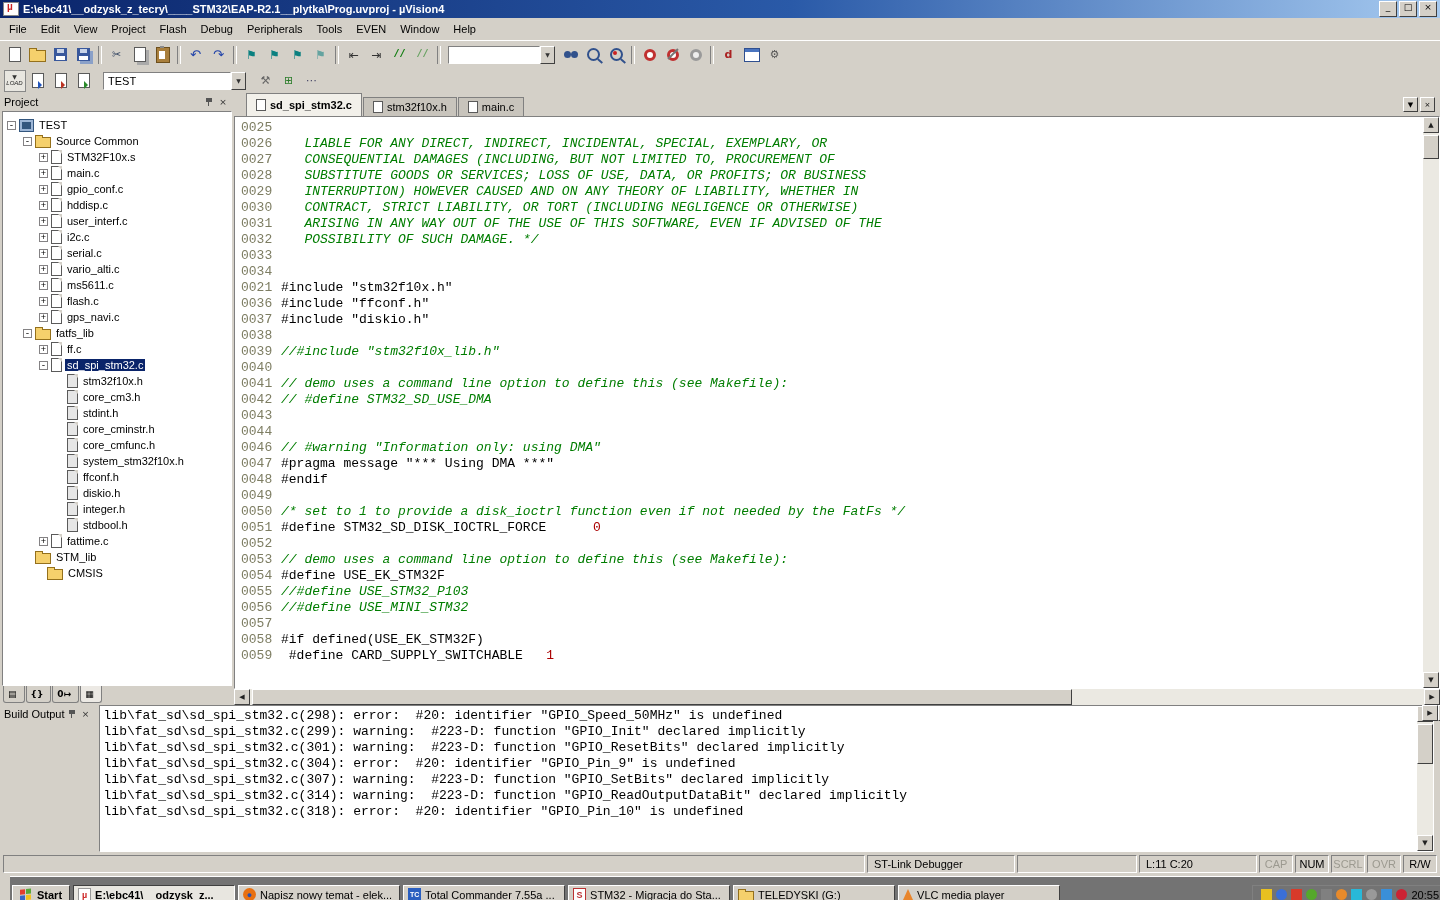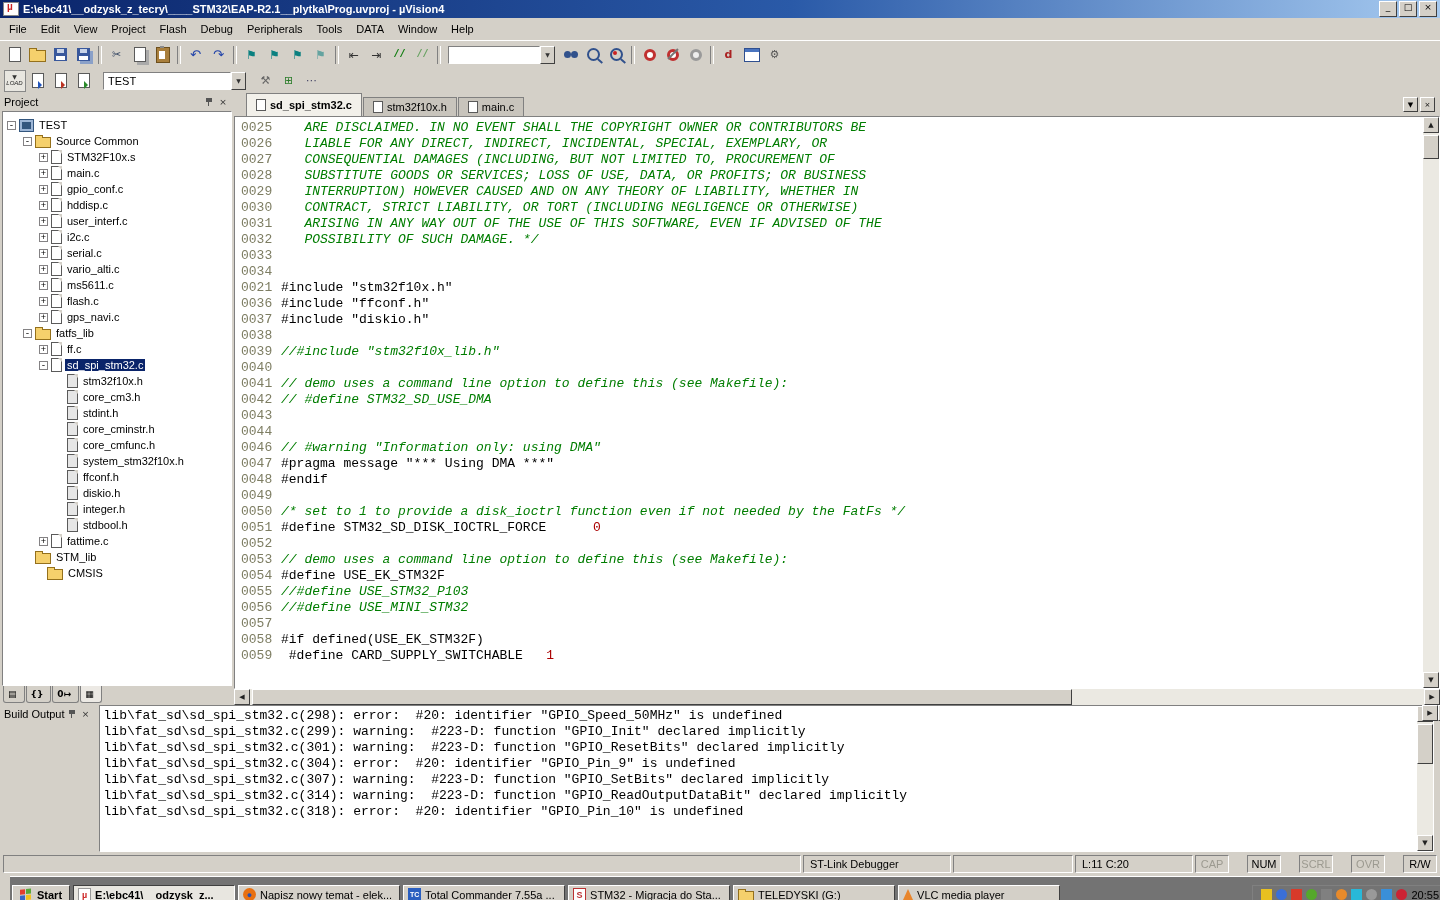--- a/index.html
+++ b/index.html
@@ -158,21 +158,21 @@
 
 <div id="menubar">
     <span class="menu-item">File</span>
     <span class="menu-item">Edit</span>
     <span class="menu-item">View</span>
     <span class="menu-item">Project</span>
     <span class="menu-item">Flash</span>
     <span class="menu-item">Debug</span>
     <span class="menu-item">Peripherals</span>
     <span class="menu-item">Tools</span>
-    <span class="menu-item">DATA</span>
+    <span class="menu-item">EVEN</span>
     <span class="menu-item">Window</span>
     <span class="menu-item">Help</span>
   </div>
 
 <div class="toolbar" id="toolbar-main">
     <span class="tb-btn">
       <i class="ip"></i>
     </span>
     <span class="tb-btn">
       <i class="ifo"></i>
@@ -490,21 +490,20 @@
       </span>
     <span class="tabbar-btns">
       <span class="tb-mini">▼</span>
       <span class="tb-mini">×</span>
     </span>
   </div>
   <div id="code-wrap">
     <div id="code-lines">
         <div class="cl">
           <span class="ln">0025</span>
-          <span class="lt"><span class="cmt">   ARE DISCLAIMED. IN NO EVENT SHALL THE COPYRIGHT OWNER OR CONTRIBUTORS BE</span></span>
         </div>
         <div class="cl">
           <span class="ln">0026</span>
           <span class="lt"><span class="cmt">   LIABLE FOR ANY DIRECT, INDIRECT, INCIDENTAL, SPECIAL, EXEMPLARY, OR</span></span>
         </div>
         <div class="cl">
           <span class="ln">0027</span>
           <span class="lt"><span class="cmt">   CONSEQUENTIAL DAMAGES (INCLUDING, BUT NOT LIMITED TO, PROCUREMENT OF</span></span>
         </div>
         <div class="cl">
@@ -666,21 +665,21 @@
     <span class="th" style="left:18px;width:330px;top:0;height:16px;"></span>
     <span class="ar" style="right:0;">▶</span>
   </div>
 </div>
 
 <div id="statusbar">
   <span class="sb-cell sb-fill"></span>
   <span class="sb-cell" style="width:148px;">ST-Link Debugger</span>
   <span class="sb-cell" style="width:120px;"></span>
   <span class="sb-cell" style="width:118px;">L:11 C:20</span>
-  <span id="sb-inds" style="display:flex;gap:18px;">
+  <span id="sb-inds" style="display:flex;gap:2px;">
       <span class="sb-cell sb-ind off">CAP</span>
       <span class="sb-cell sb-ind">NUM</span>
       <span class="sb-cell sb-ind off">SCRL</span>
       <span class="sb-cell sb-ind off">OVR</span>
       <span class="sb-cell sb-ind">R/W</span>
     </span>
 </div>
 
 <div id="taskbar">
   <span id="start-button">

